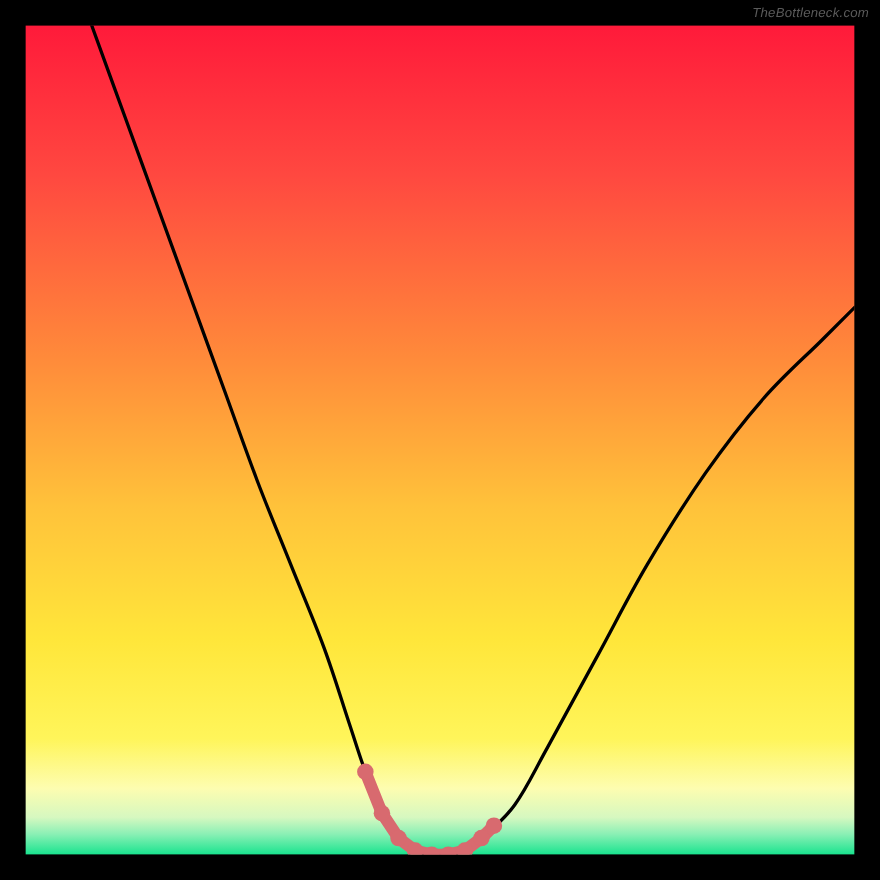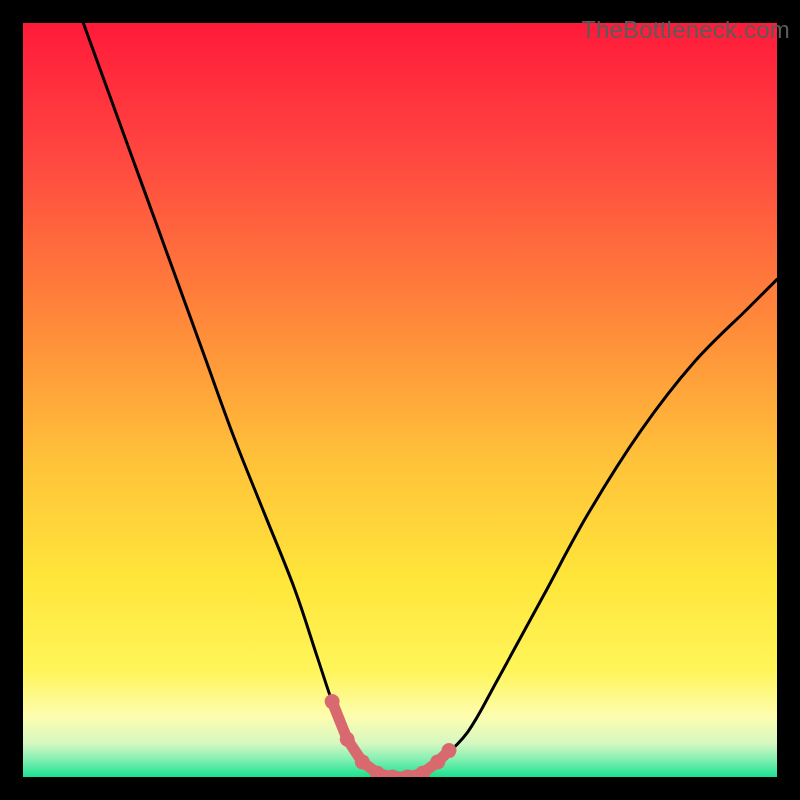--- a/index.html
+++ b/index.html
@@ -18,26 +18,27 @@
     width: 754px;
     height: 754px;
     overflow: hidden;
   }
   .gradient {
     position: absolute;
     inset: 0;
   }
   .watermark {
     position: absolute;
-    top: 16px;
+    top: 4px;
     right: 10px;
-    font-size: 24px;
+    font-size: 12px;
     font-weight: 500;
     color: #5b5b5b;
     letter-spacing: 0.2px;
+    font-style: italic;
   }
   svg {
     position: absolute;
     inset: 0;
   }
 </style>
 </head>
 <body>
 
 <div class="frame">

